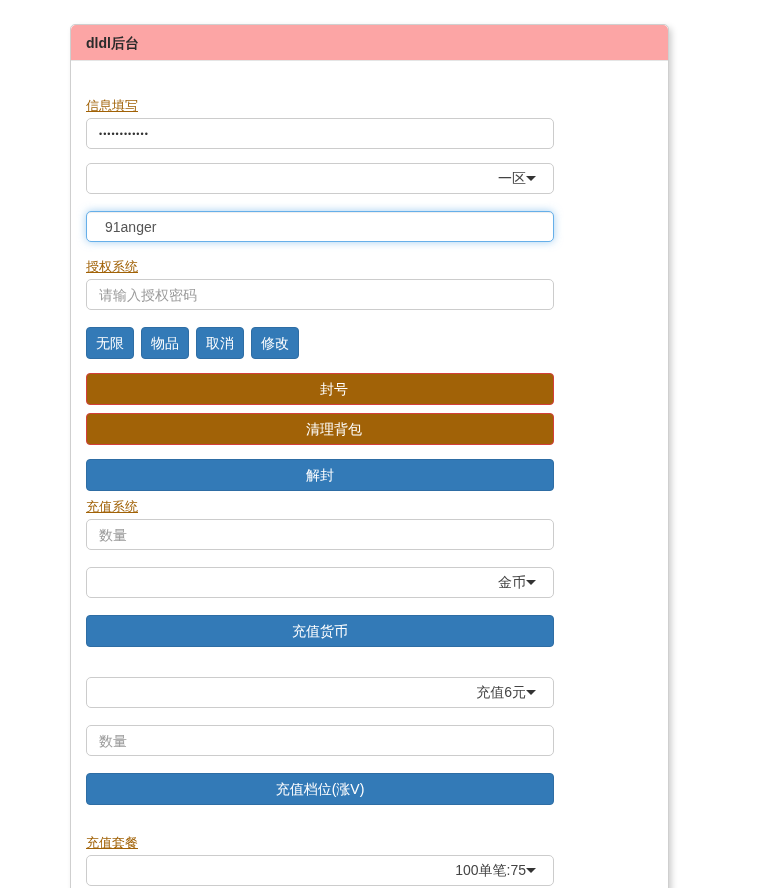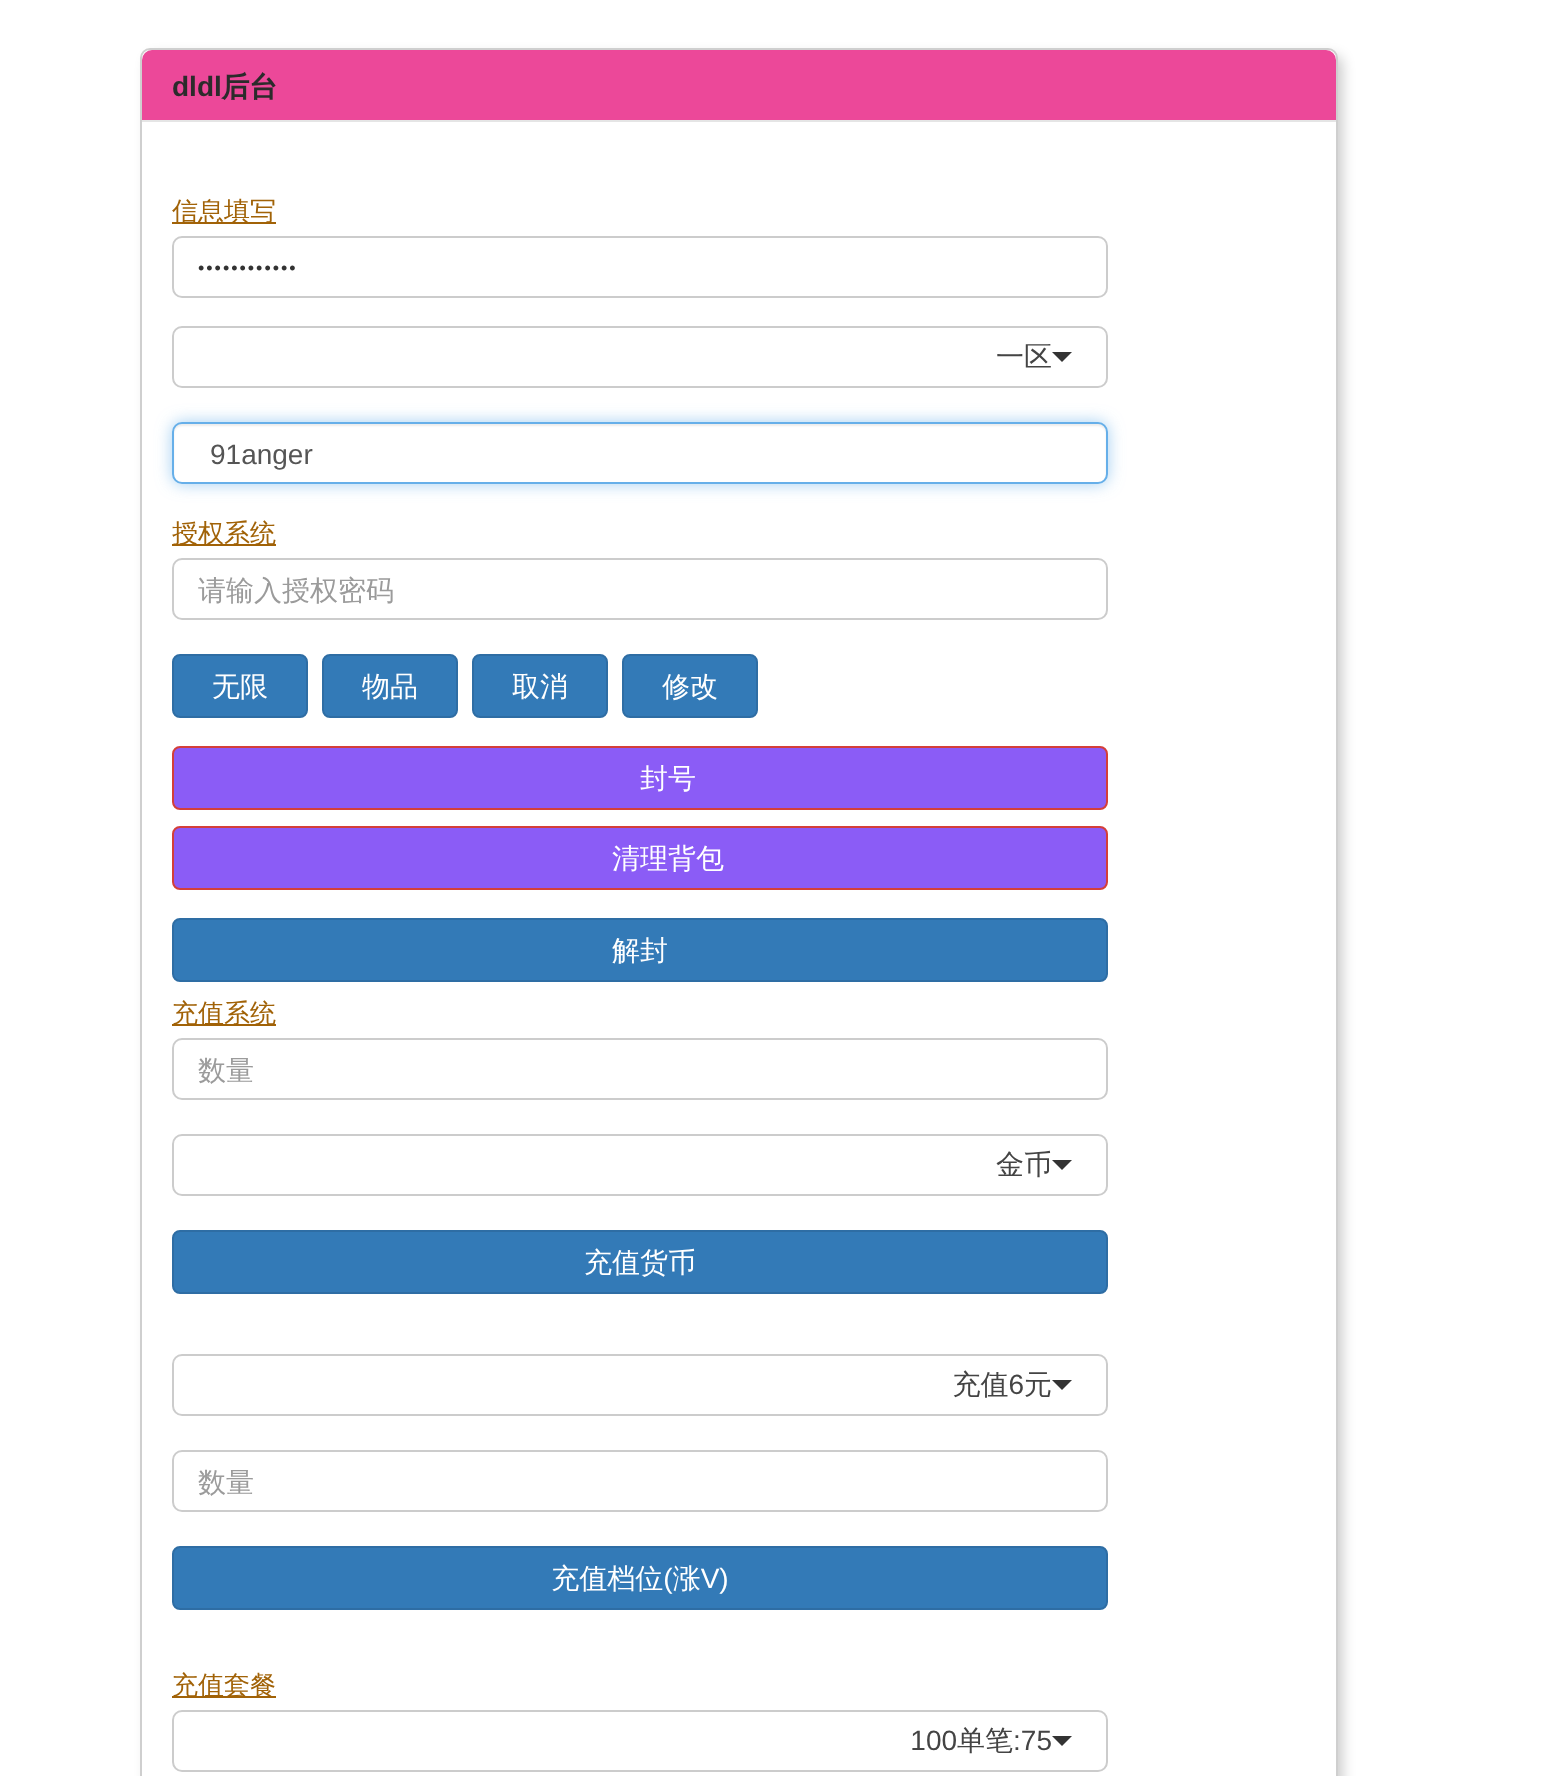--- a/index.html
+++ b/index.html
@@ -13,21 +13,21 @@
     position: absolute;
     left: 70px; top: 24px;
     width: 599px; height: 1100px;
     background: #ffffff;
     border: 1px solid #cfcfcf;
     border-radius: 5px;
     box-shadow: 3px 3px 7px -1px rgba(0,0,0,0.22);
   }
   .card-header {
     height: 36px;
-    background: #ec4899;
+    background: #fca5a5;
     border-bottom: 1px solid #e5e5e5;
     border-radius: 5px 5px 0 0;
     padding: 0 15px;
     line-height: 36px;
     font-size: 14px;
     font-weight: bold;
     color: #2b2b2b;
   }
   .card-body { padding: 37px 15px 20px 15px; }
 
@@ -85,23 +85,23 @@
     border-radius: 4px;
     font-size: 14px;
     color: #ffffff;
     text-align: center;
     height: 32px;
     line-height: 30px;
     cursor: pointer;
     font-family: "Liberation Sans", "DejaVu Sans", sans-serif;
   }
   .btn-primary { background: #337ab7; border: 1px solid #2e6da4; }
-  .btn-danger  { background: #8b5cf6; border: 1px solid #d43f3a; padding-left: 28px; }
+  .btn-danger  { background: #a16207; border: 1px solid #d43f3a; padding-left: 28px; }
   .btn-block { width: 468px; margin-bottom: 8px; }
-  .btn-sm { padding: 0 19px; }
+  .btn-sm { padding: 0 9px; }
   .btn-row {
     display: flex;
     gap: 7px;
     margin-bottom: 14px;
     width: 468px;
   }
   .mb-14 { margin-bottom: 14px; }
   .mb-17 { margin-bottom: 30px; }
 </style>
 </head>

